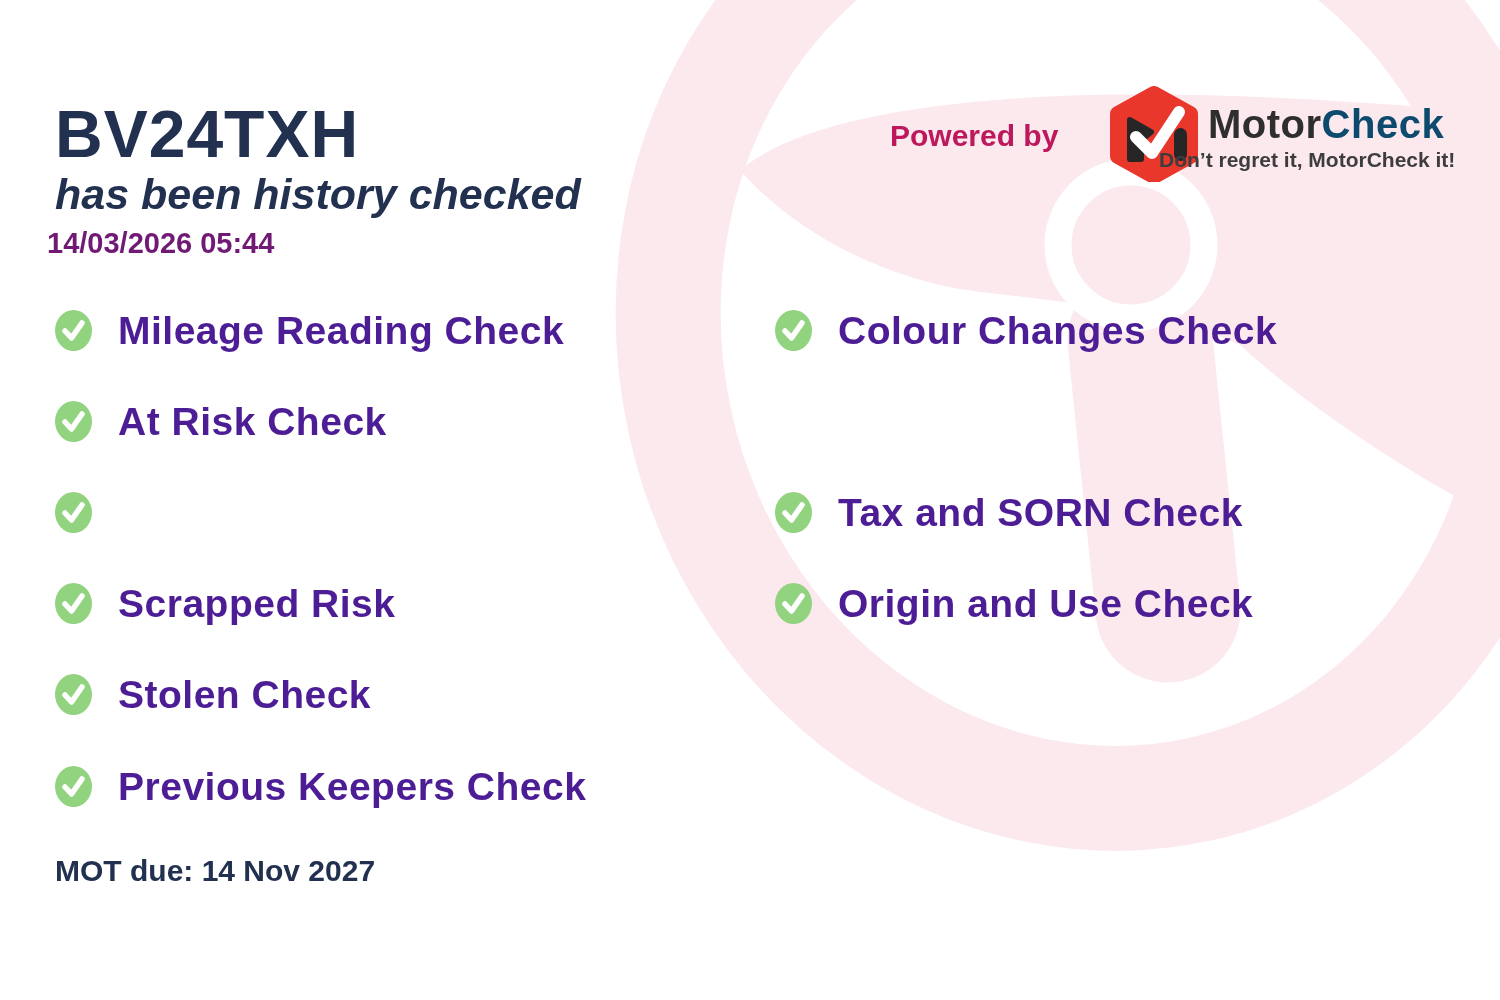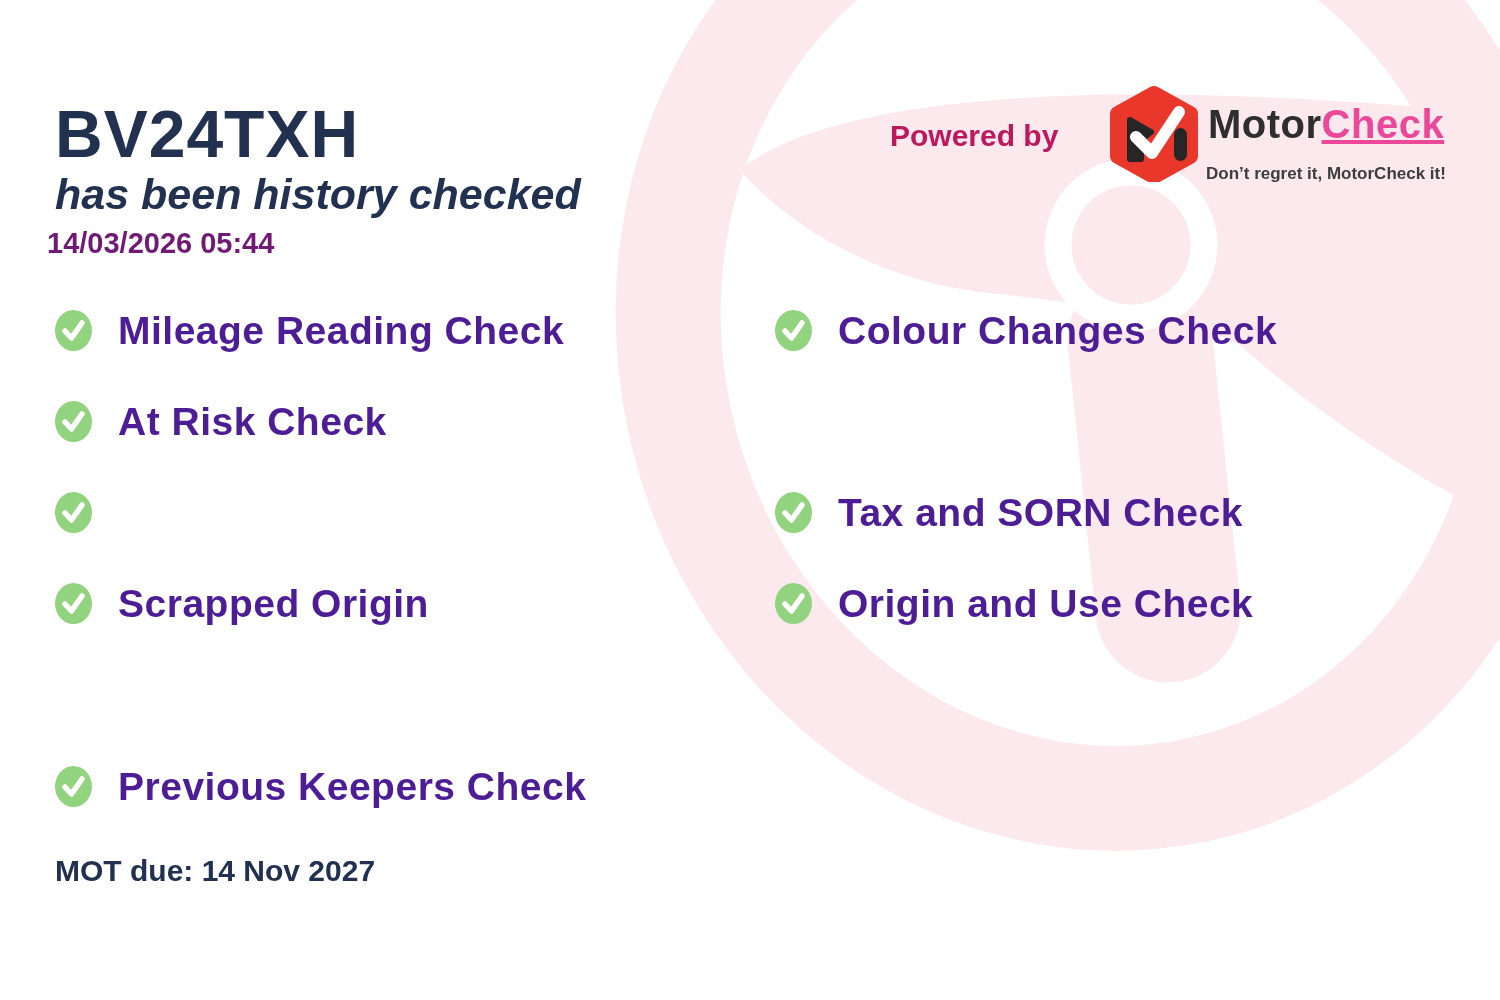--- a/index.html
+++ b/index.html
@@ -32,24 +32,24 @@
   .powered{
     position:absolute;left:890px;top:119px;
     font-size:30px;font-weight:600;color:#be185d;
   }
   .logo{position:absolute;left:1105px;top:82px;width:360px;height:100px;}
   .brand{
     position:absolute;left:1208px;top:102px;
     font-size:40px;font-weight:800;letter-spacing:0.5px;
     color:#2e2e2e;white-space:nowrap;
   }
-  .brand .accent{color:#ec4899;text-decoration:underline;}
+  .brand .accent{color:#0c4a6e;}
   .tagline{
-    position:absolute;left:1206px;top:148px;
-    font-size:17px;font-weight:700;color:#3d3d3d;white-space:nowrap;margin-top:16px;
+    position:absolute;left:1159px;top:148px;
+    font-size:21px;font-weight:700;color:#3d3d3d;white-space:nowrap;
   }
 
   .check-row{position:absolute;height:44px;display:flex;align-items:center;}
   .check-row .tick{width:37px;height:41px;flex:0 0 37px;margin-right:26px;}
   .check-row .row-label{
     font-size:39px;font-weight:700;letter-spacing:0.5px;
     color:#4c1d95;white-space:nowrap;line-height:1;
   }
   .col-left{left:55px;}
   .col-right{left:775px;}
@@ -117,21 +117,28 @@
     <svg class="tick" viewBox="0 0 37 41">
         <ellipse cx="18.5" cy="20.5" rx="18.5" ry="20.5" fill="#92d37f"></ellipse>
         <polyline points="10,21 16.5,28 27,13" fill="none" stroke="#fff" stroke-width="5.5" stroke-linecap="round" stroke-linejoin="round"></polyline>
       </svg>
   </div>
   <div class="check-row col-left" style="top:581px">
     <svg class="tick" viewBox="0 0 37 41">
         <ellipse cx="18.5" cy="20.5" rx="18.5" ry="20.5" fill="#92d37f"></ellipse>
         <polyline points="10,21 16.5,28 27,13" fill="none" stroke="#fff" stroke-width="5.5" stroke-linecap="round" stroke-linejoin="round"></polyline>
       </svg>
-    <span class="row-label">Scrapped Origin</span>
+    <span class="row-label">Scrapped Risk</span>
+  </div>
+  <div class="check-row col-left" style="top:672px">
+    <svg class="tick" viewBox="0 0 37 41">
+        <ellipse cx="18.5" cy="20.5" rx="18.5" ry="20.5" fill="#92d37f"></ellipse>
+        <polyline points="10,21 16.5,28 27,13" fill="none" stroke="#fff" stroke-width="5.5" stroke-linecap="round" stroke-linejoin="round"></polyline>
+      </svg>
+    <span class="row-label">Stolen Check</span>
   </div>
   <div class="check-row col-left" style="top:764px">
     <svg class="tick" viewBox="0 0 37 41">
         <ellipse cx="18.5" cy="20.5" rx="18.5" ry="20.5" fill="#92d37f"></ellipse>
         <polyline points="10,21 16.5,28 27,13" fill="none" stroke="#fff" stroke-width="5.5" stroke-linecap="round" stroke-linejoin="round"></polyline>
       </svg>
     <span class="row-label">Previous Keepers Check</span>
   </div>
 
   <div class="check-row col-right" style="top:308px">

